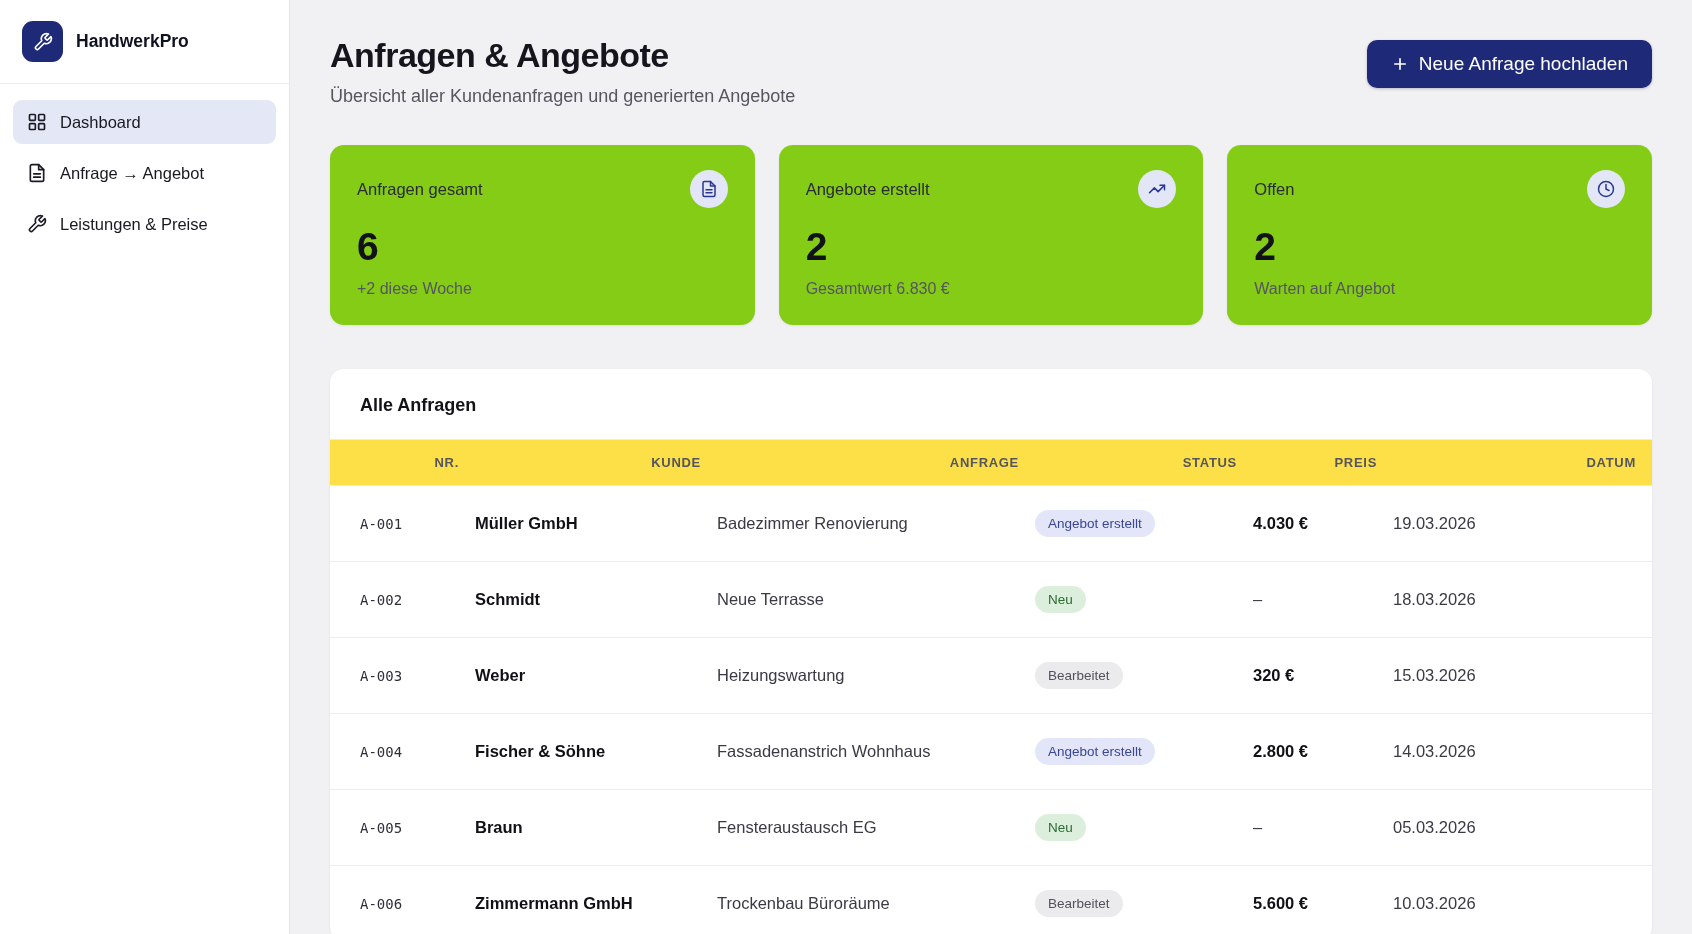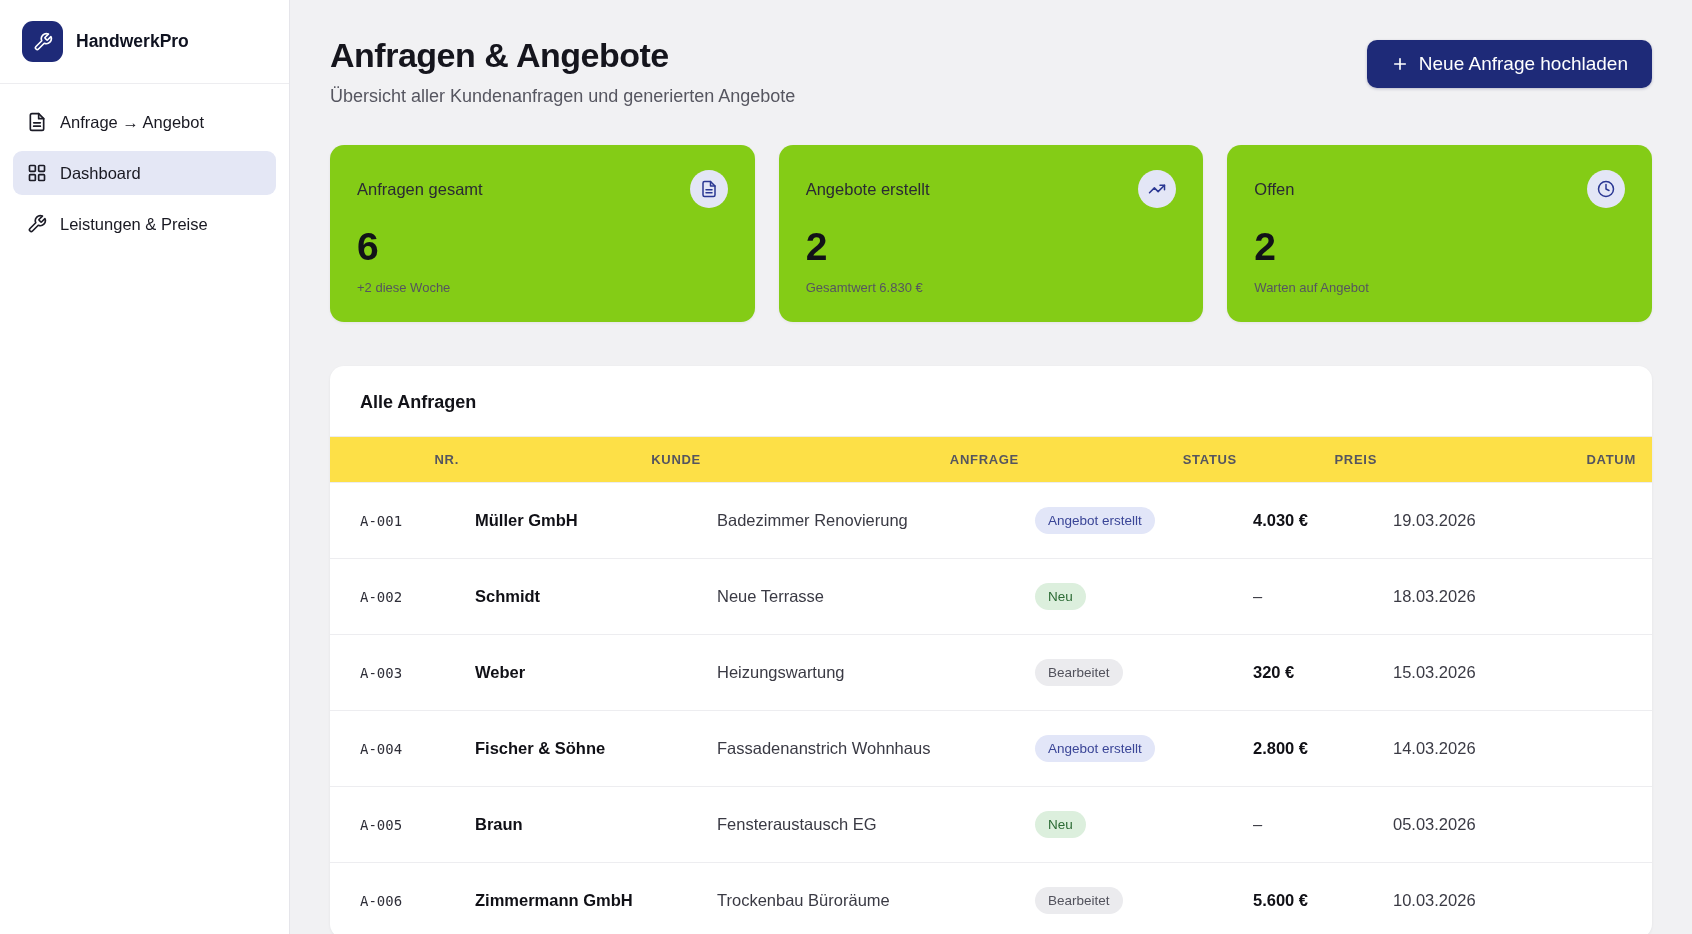--- a/index.html
+++ b/index.html
@@ -92,21 +92,21 @@
   }
   .stat-head { display: flex; justify-content: space-between; align-items: center; }
   .stat-label { font-size: 16.5px; color: #2a2a33; }
   .icon-circle {
     width: 38px; height: 38px; border-radius: 50%;
     background: #e3e6f6;
     display: flex; align-items: center; justify-content: center;
   }
   .icon-circle svg { width: 18px; height: 18px; stroke: #2a3793; }
   .stat-value { font-size: 39px; font-weight: 700; color: #121218; margin-top: 19px; line-height: 1; }
-  .stat-sub { font-size: 13px; color: #55555f; margin-top: 14px; }
+  .stat-sub { font-size: 16px; color: #55555f; margin-top: 14px; }
 
   
   .table-card {
     background: #ffffff;
     border-radius: 14px;
     margin-top: 44px;
     box-shadow: 0 1px 3px rgba(15,15,40,0.06);
     overflow: hidden;
   }
   .table-title {
@@ -160,41 +160,41 @@
       <span style="display:flex;">
         <svg width="20" height="20" viewBox="0 0 24 24" fill="none" stroke="#ffffff" stroke-width="2" stroke-linecap="round" stroke-linejoin="round">
             <path d="M14.7 6.3a1 1 0 0 0 0 1.4l1.6 1.6a1 1 0 0 0 1.4 0l3.77-3.77a6 6 0 0 1-7.94 7.94l-6.91 6.91a2.12 2.12 0 0 1-3-3l6.91-6.91a6 6 0 0 1 7.94-7.94l-3.76 3.76z"></path>
           </svg>
       </span>
     </div>
     <div class="brand">HandwerkPro</div>
   </div>
 
   <nav class="nav">
+    <div class="nav-item active">
+      <span class="nicon">
+        <svg viewBox="0 0 24 24" fill="none" stroke-width="2" stroke-linecap="round" stroke-linejoin="round">
+            <rect x="3" y="3" width="7" height="7" rx="1"></rect>
+            <rect x="14" y="3" width="7" height="7" rx="1"></rect>
+            <rect x="14" y="14" width="7" height="7" rx="1"></rect>
+            <rect x="3" y="14" width="7" height="7" rx="1"></rect>
+          </svg>
+      </span>
+      <span>Dashboard</span>
+    </div>
     <div class="nav-item">
       <span class="nicon">
         <svg viewBox="0 0 24 24" fill="none" stroke-width="2" stroke-linecap="round" stroke-linejoin="round">
             <path d="M14 2H6a2 2 0 0 0-2 2v16a2 2 0 0 0 2 2h12a2 2 0 0 0 2-2V8z"></path>
             <polyline points="14 2 14 8 20 8"></polyline>
             <line x1="16" y1="13" x2="8" y2="13"></line>
             <line x1="16" y1="17" x2="8" y2="17"></line>
           </svg>
       </span>
       <span>Anfrage → Angebot</span>
-    </div>
-    <div class="nav-item active">
-      <span class="nicon">
-        <svg viewBox="0 0 24 24" fill="none" stroke-width="2" stroke-linecap="round" stroke-linejoin="round">
-            <rect x="3" y="3" width="7" height="7" rx="1"></rect>
-            <rect x="14" y="3" width="7" height="7" rx="1"></rect>
-            <rect x="14" y="14" width="7" height="7" rx="1"></rect>
-            <rect x="3" y="14" width="7" height="7" rx="1"></rect>
-          </svg>
-      </span>
-      <span>Dashboard</span>
     </div>
     <div class="nav-item">
       <span class="nicon">
         <svg viewBox="0 0 24 24" fill="none" stroke-width="2" stroke-linecap="round" stroke-linejoin="round">
             <path d="M14.7 6.3a1 1 0 0 0 0 1.4l1.6 1.6a1 1 0 0 0 1.4 0l3.77-3.77a6 6 0 0 1-7.94 7.94l-6.91 6.91a2.12 2.12 0 0 1-3-3l6.91-6.91a6 6 0 0 1 7.94-7.94l-3.76 3.76z"></path>
           </svg>
       </span>
       <span>Leistungen &amp; Preise</span>
     </div>
   </nav>

